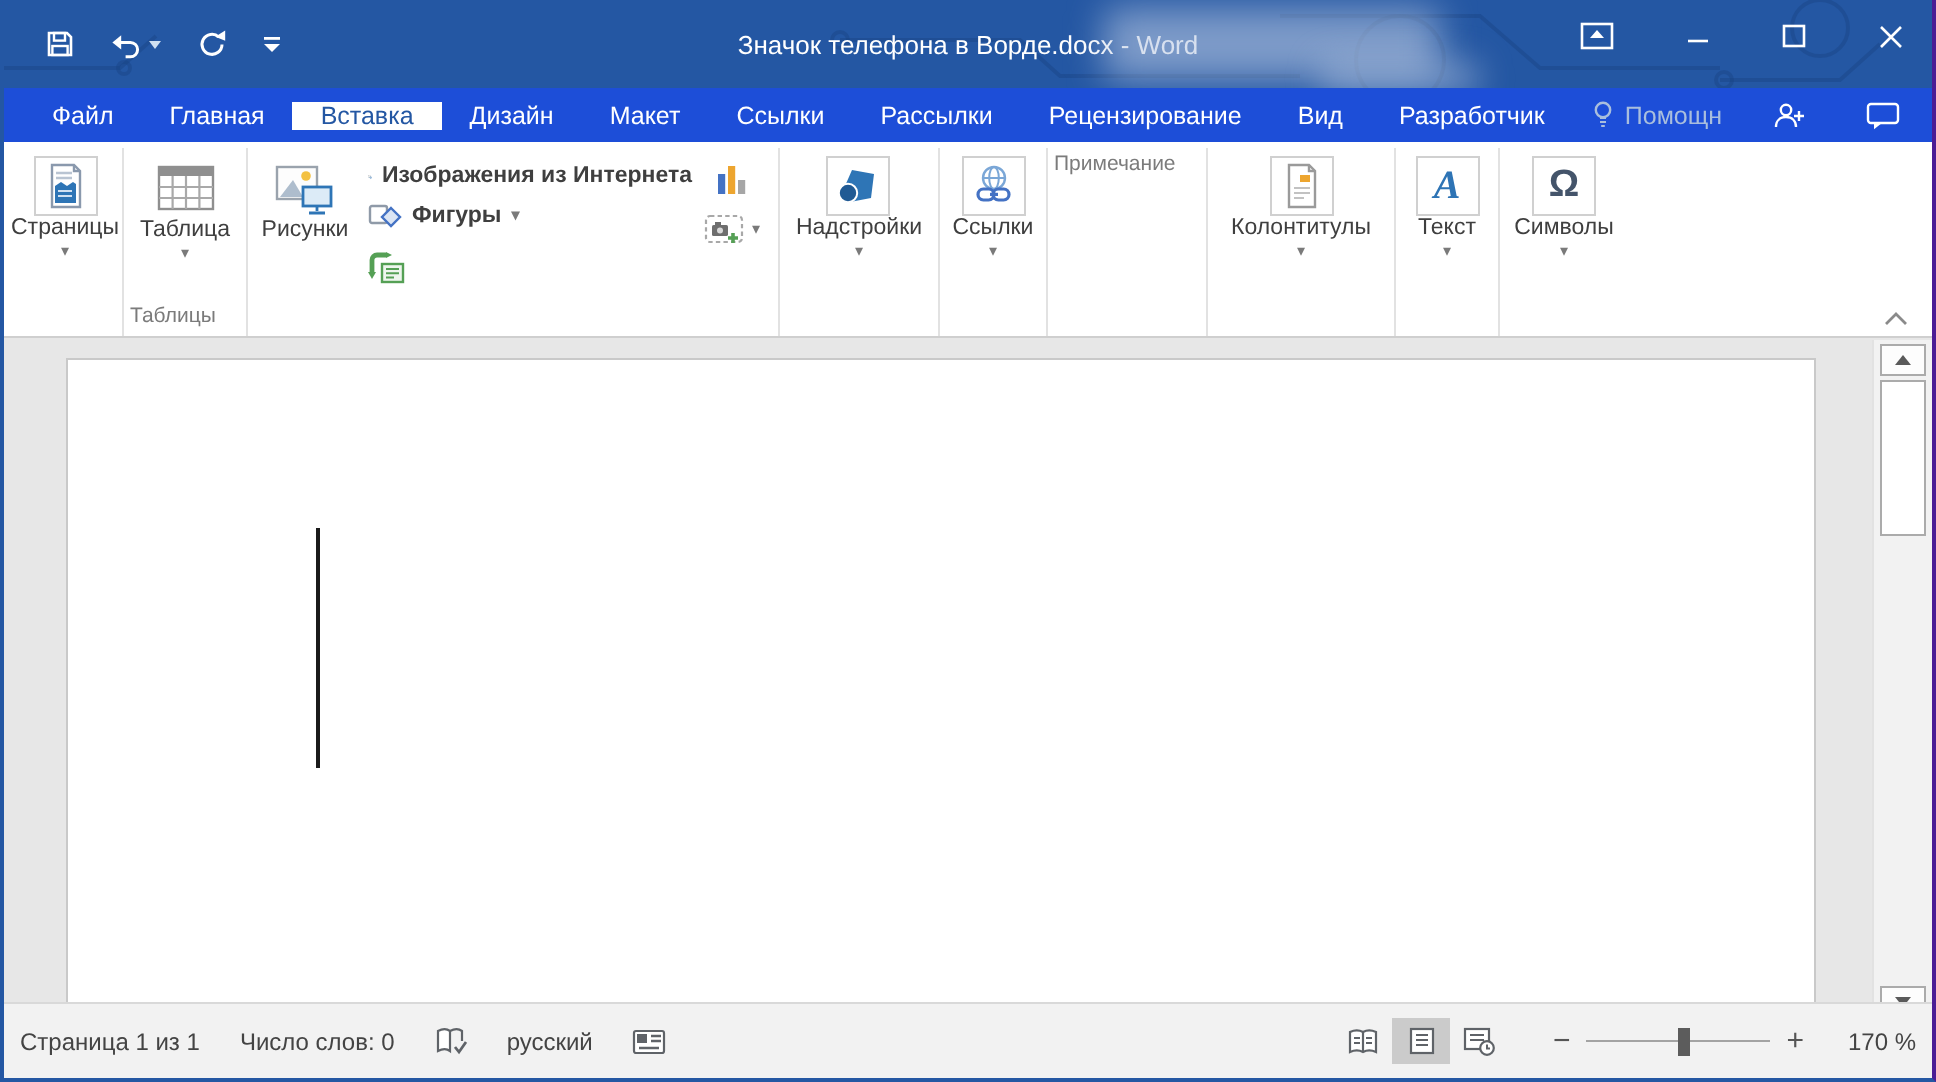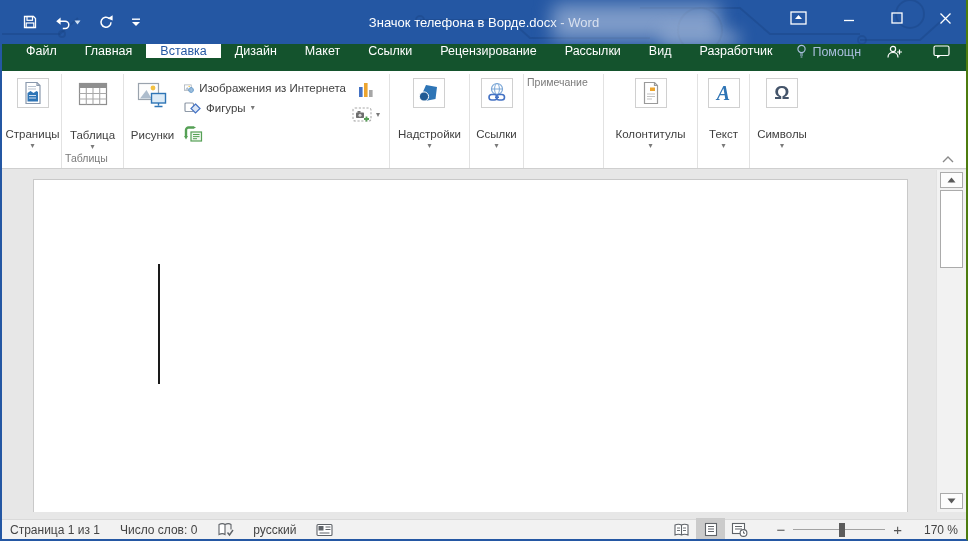--- a/index.html
+++ b/index.html
@@ -1,64 +1,64 @@
 <!DOCTYPE html>
 <html><head>
 <meta charset="utf-8">
 <style>
   * { margin:0; padding:0; box-sizing:border-box; }
   html,body { background:#cfd3d8; }
   .window{
     position:relative; width:968px; height:541px;
     font-family:"Liberation Sans", sans-serif;
     background:#e7e7e7;
-    border-left:2px solid #2457a3; border-right:2px solid #4d7c0f; border-bottom:2px solid #2457a3;
+    border-left:2px solid #2457a3; border-right:2px solid #4c1d95; border-bottom:2px solid #2457a3;
     overflow:hidden;
   }
   
   .titlebar{position:absolute;top:0;left:-2px;right:-2px;height:44px;background:#2457a3;overflow:hidden;}
   .pattern{position:absolute;inset:0;pointer-events:none;opacity:.5;}
   .qat{position:absolute;left:22px;top:0;height:44px;display:flex;align-items:center;gap:17px;z-index:3;}
   .qat .btn{display:flex;align-items:center;gap:2px;cursor:default;}
   .win-title{position:absolute;left:0;right:0;top:0;height:44px;display:flex;align-items:center;justify-content:center;
     color:#fff;font-size:13px;z-index:2;}
   .blur1{position:absolute;left:552px;top:4px;width:168px;height:36px;background:rgba(186,202,226,.6);filter:blur(9px);border-radius:6px;z-index:4;}
   .blur2{position:absolute;left:660px;top:30px;width:80px;height:18px;background:rgba(186,202,226,.45);filter:blur(8px);border-radius:6px;z-index:4;}
   .win-controls{position:absolute;right:16px;top:0;height:36px;display:flex;align-items:center;gap:36px;z-index:5;}
   
-  .tabrow{position:absolute;top:44px;left:-2px;right:-2px;height:27px;background:#14532d;display:flex;align-items:flex-start;padding-left:12px;z-index:2;}
+  .tabrow{position:absolute;top:44px;left:-2px;right:-2px;height:27px;background:#1d4ed8;display:flex;align-items:center;padding-left:12px;z-index:2;}
   .tab{display:flex;align-items:center;padding:0 14px;color:#fff;font-size:12.5px;white-space:nowrap;cursor:default;}
   .tab.active{background:#fff;color:#2457a3;}
   .assist{display:flex;align-items:center;gap:5px;color:#a9bedd;font-size:12.5px;padding:0 10px;}
   .tabrow .spacer{flex:1;}
   .tab-icons{display:flex;align-items:center;gap:30px;padding-right:18px;}
   
   .ribbon{position:absolute;top:71px;left:0;right:0;height:98px;background:#fff;border-bottom:1px solid #cfcfcf;
     display:flex;align-items:stretch;padding:3px 0 0 2px;color:#3f3f3f;}
   .group{display:flex;flex-direction:column;border-right:1px solid #e2e2e2;padding:1px 3px 0;}
   .group-content{flex:1;display:flex;justify-content:center;align-items:flex-start;}
   .group-label{height:17px;font-size:10.5px;color:#7b7b7b;line-height:15px;white-space:nowrap;}
   .big-btn{display:flex;flex-direction:column;align-items:center;padding-top:3px;cursor:default;}
   .icon-box{width:32px;height:30px;border:1px solid #d0d0d0;background:#fff;display:flex;align-items:center;justify-content:center;}
-  .big-btn .lbl{font-size:11.5px;margin-top:20px;white-space:nowrap;color:#3f3f3f;}
+  .big-btn .lbl{font-size:11.5px;margin-top:0;white-space:nowrap;color:#3f3f3f;}
   .big-btn .lbl2{font-size:11.5px;margin-top:3px;text-align:center;line-height:13px;width:64px;color:#3f3f3f;}
   .dd{font-size:8px;color:#7a7a7a;margin-top:2px;line-height:8px;}
   .ill-col{display:flex;flex-direction:column;justify-content:flex-start;padding:3px 4px 0 6px;}
   .small-item{display:flex;align-items:center;gap:5px;height:20px;font-size:11.5px;white-space:nowrap;cursor:default;}
   .mini-col{display:flex;flex-direction:column;align-items:center;gap:9px;padding:6px 6px 0 2px;}
   .collapse-btn{position:absolute;right:12px;bottom:5px;cursor:default;}
   
   .docarea{position:absolute;top:170px;left:0;right:0;bottom:27px;background:#e7e7e7;}
   .page{position:absolute;left:31px;top:9px;width:875px;bottom:0;background:#fff;border:1px solid #c9c9c9;border-bottom:none;}
   .caret{position:absolute;left:156px;top:93px;width:2px;height:120px;background:#1a1a1a;}
   .vscroll{position:absolute;top:0;bottom:0;right:0;width:30px;background:#f2f2f2;border-left:1px solid #e2e2e2;}
   .scroll-btn{position:absolute;left:3px;width:23px;height:16px;background:#fdfdfd;border:1px solid #ababab;display:flex;align-items:center;justify-content:center;}
   .scroll-thumb{position:absolute;left:3px;top:20px;width:23px;height:78px;background:#fff;border:1px solid #ababab;}
   
-  .statusbar{position:absolute;left:0;right:0;bottom:0;height:20px;background:#f2f2f2;border-top:1px solid #d9d9d9;
+  .statusbar{position:absolute;left:0;right:0;bottom:0;height:38px;background:#f2f2f2;border-top:1px solid #d9d9d9;
     display:flex;align-items:center;font-size:12px;color:#444;padding:0 8px;}
   .sb-item{margin-right:20px;white-space:nowrap;cursor:default;}
   .sb-icon{margin-right:18px;display:flex;align-items:center;cursor:default;}
   .statusbar .spacer{flex:1;}
   .view-btn{width:29px;height:23px;display:flex;align-items:center;justify-content:center;cursor:default;}
   .view-btn.active{background:#cbcbcb;}
   .zoom-ctl{display:flex;align-items:center;margin-left:14px;}
   .zoom-sign{font-size:15px;color:#555;padding:0 8px;cursor:default;}
   .zoom-track{position:relative;width:92px;height:14px;cursor:default;}
   .zoom-track .line{position:absolute;left:0;right:0;top:6px;height:1px;background:#a3a3a3;}
@@ -148,22 +148,22 @@
     </div>
   </div>
 
   <div class="tabrow">
     <span class="tab">Файл</span>
     <span class="tab">Главная</span>
     <span class="tab active">Вставка</span>
     <span class="tab">Дизайн</span>
     <span class="tab">Макет</span>
     <span class="tab">Ссылки</span>
+    <span class="tab">Рассылки</span>
     <span class="tab">Рецензирование</span>
-    <span class="tab">Рассылки</span>
     <span class="tab">Вид</span>
     <span class="tab">Разработчик</span>
     <span class="assist">
       <svg width="11" height="15" viewBox="0 0 11 15">
           <circle cx="5.5" cy="5" r="3.6" fill="none" stroke="#a9bedd" stroke-width="1.2"></circle>
           <path d="M4 9 h3 M4 11 h3 M4.6 13 h1.8" stroke="#a9bedd" stroke-width="1.1"></path>
         </svg>
       <span>Помощн</span>
     </span>
     <span class="spacer"></span>
@@ -230,21 +230,21 @@
             <svg width="31" height="28" viewBox="0 0 31 28">
                 <rect x="1.5" y="3.5" width="20" height="16" fill="#fdfdfd" stroke="#9aa3ad" stroke-width="1.2"></rect>
                 <circle cx="16" cy="8" r="2.4" fill="#f3c142"></circle>
                 <polygon points="3,18.5 9.5,10 14.5,18.5" fill="#aebdcd"></polygon>
                 <rect x="14.5" y="13.5" width="14" height="9.5" fill="#dcebf7" stroke="#2e75b6" stroke-width="1.4"></rect>
                 <path d="M21.5 23 v2.5 M17.5 26.5 h8" stroke="#2e75b6" stroke-width="1.4"></path>
               </svg>
           </span>
           <span class="lbl">Рисунки</span>
         </div>
-        <div class="ill-col" style="width:172px;">
+        <div class="ill-col" style="width:172px;font-weight:bold;">
           <div class="small-item">
             <svg width="17" height="15" viewBox="0 0 17 15">
                 <rect x="1" y="1.5" width="11" height="9" fill="#fff" stroke="#9aa3ad" stroke-width="1.1"></rect>
                 <circle cx="8.6" cy="4" r="1.2" fill="#f3c142"></circle>
                 <polygon points="2,9.5 5.5,5 8.5,9.5" fill="#aebdcd"></polygon>
                 <circle cx="11.8" cy="10" r="4" fill="#fff" stroke="#2e75b6" stroke-width="1.1"></circle>
                 <ellipse cx="11.8" cy="10" rx="1.7" ry="4" fill="none" stroke="#2e75b6" stroke-width="0.9"></ellipse>
                 <path d="M7.9 10 h7.8" stroke="#2e75b6" stroke-width="0.9"></path>
               </svg>
             <span>Изображения из Интернета</span>

